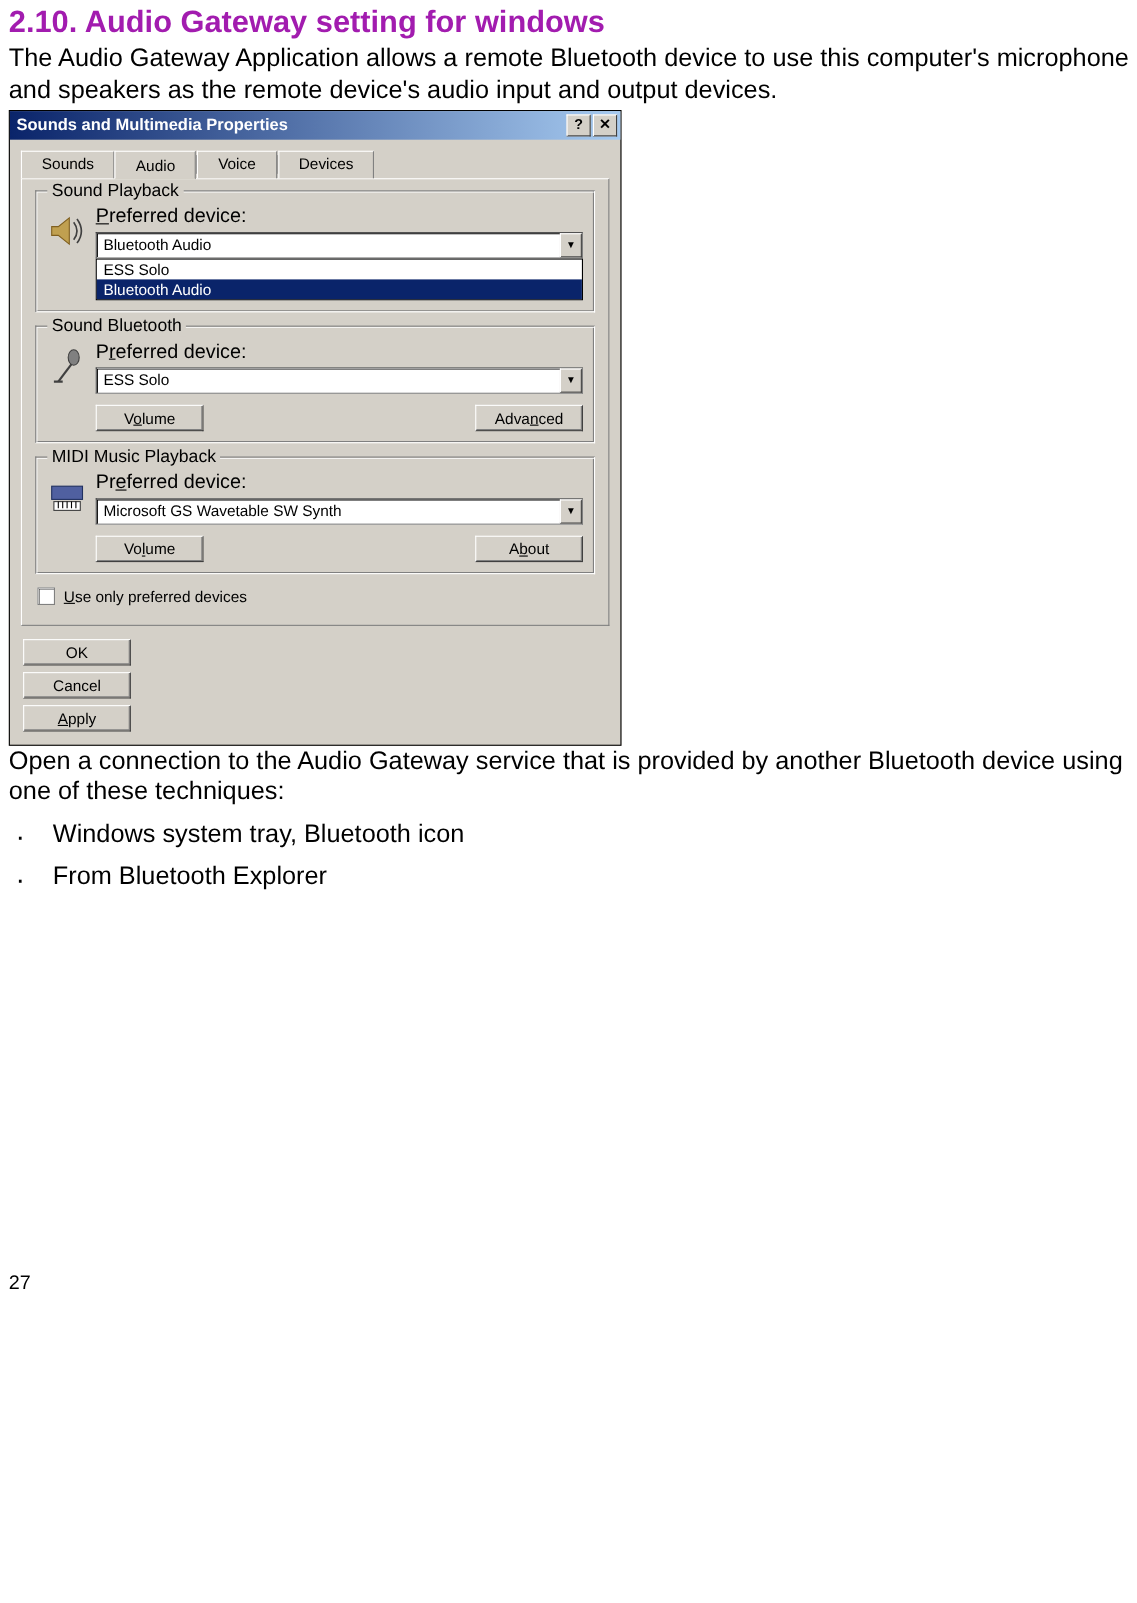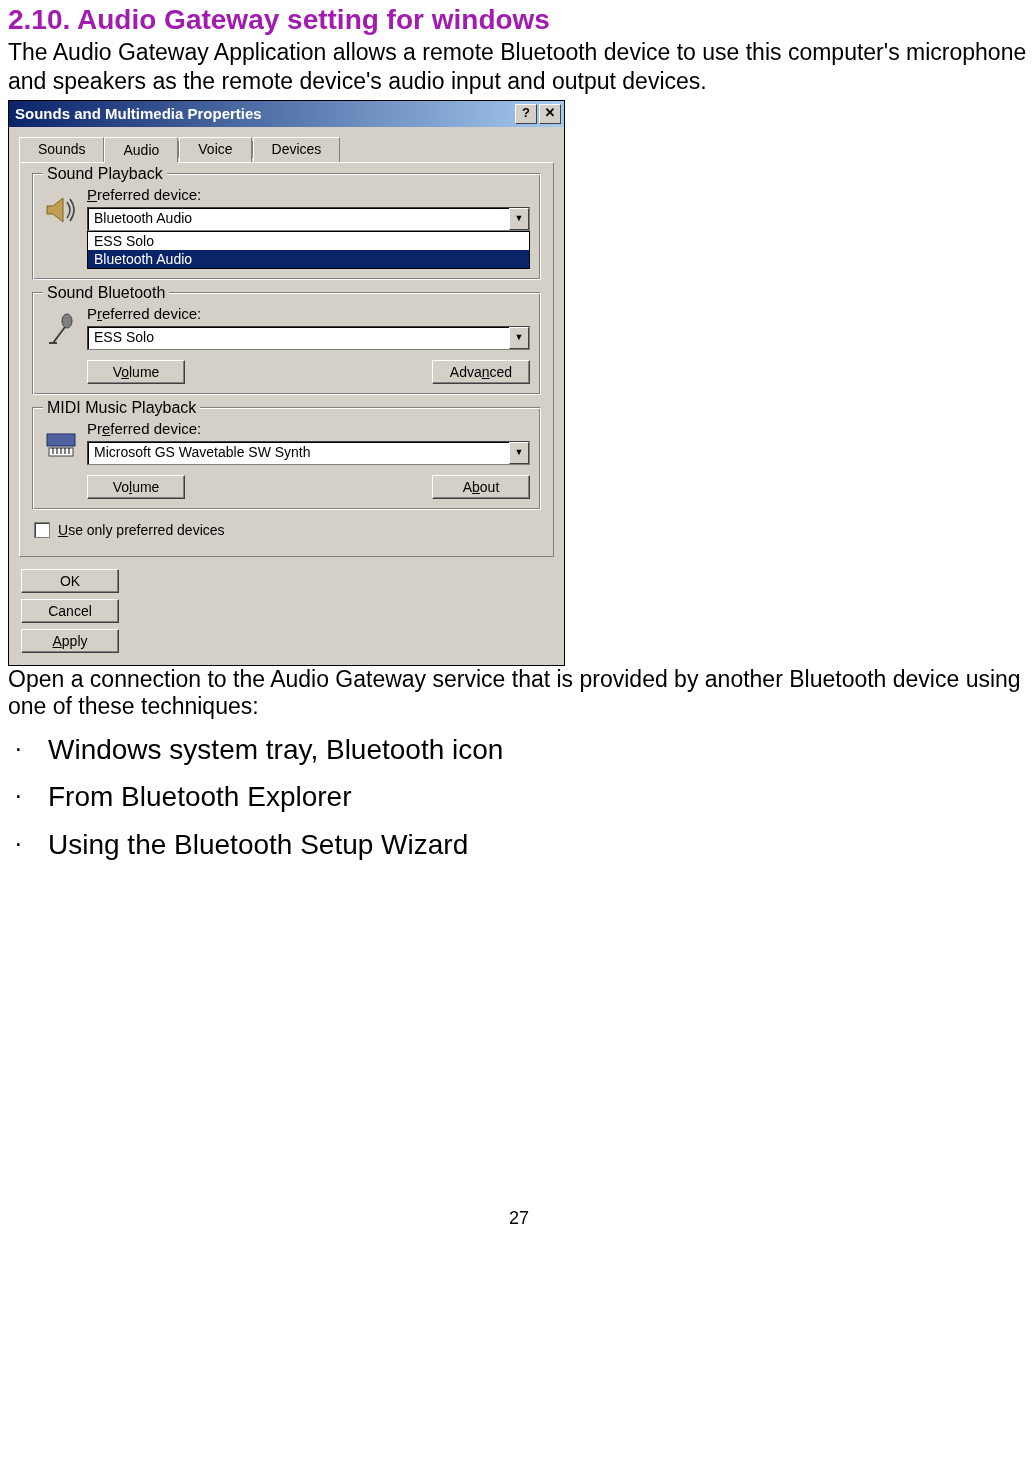--- a/index.html
+++ b/index.html
@@ -112,21 +112,21 @@
   }
   .group-icon {
     width: 36px;
     height: 36px;
     margin-right: 8px;
     margin-top: 6px;
     flex-shrink: 0;
   }
   .group-content { flex: 1; }
   .pref-label {
-    font-size: 15px;
+    font-size: 18px;
     margin-bottom: 4px;
   }
   .combo {
     display: flex;
     background: #fff;
     border: 1px solid #808080;
     border-top-color: #404040;
     border-left-color: #404040;
     box-shadow: inset 1px 1px 0 #000;
     height: 22px;
@@ -201,33 +201,32 @@
   .note {
     font-size: 23px;
     margin: 6px 0 0 0;
   }
   .bullets {
     list-style: none;
     padding: 0;
     margin: 6px 0 0 0;
   }
   .bullets li {
-    font-size: 28px;
+    font-size: 23px;
     line-height: 1.7;
     padding-left: 40px;
     position: relative;
   }
   .bullets li::before {
     content: "·";
     position: absolute;
     left: 6px;
     font-size: 26px;
   }
   .page-num {
-    text-align: center;
     font-size: 18px;
     margin-top: 340px;
     padding-bottom: 20px;
   }
   .u { text-decoration: underline; }
   svg { display: block; }
 </style>
 </head>
 <body>
 
@@ -340,17 +339,16 @@
       <div class="win-btn">Cancel</div>
       <div class="win-btn"><span class="u">A</span>pply</div>
     </div>
   </div>
 
   <div class="note" style="margin-top:0">Open a connection to the Audio Gateway service that is provided by another Bluetooth device using one of these techniques:</div>
 
   <ul class="bullets">
     <li>Windows system tray, Bluetooth icon</li>
     <li>From Bluetooth Explorer</li>
-    <li>Using the Bluetooth Setup Wizard</li>
   </ul>
 
   <div class="page-num">27</div>
 </div>
 
 </body></html>

